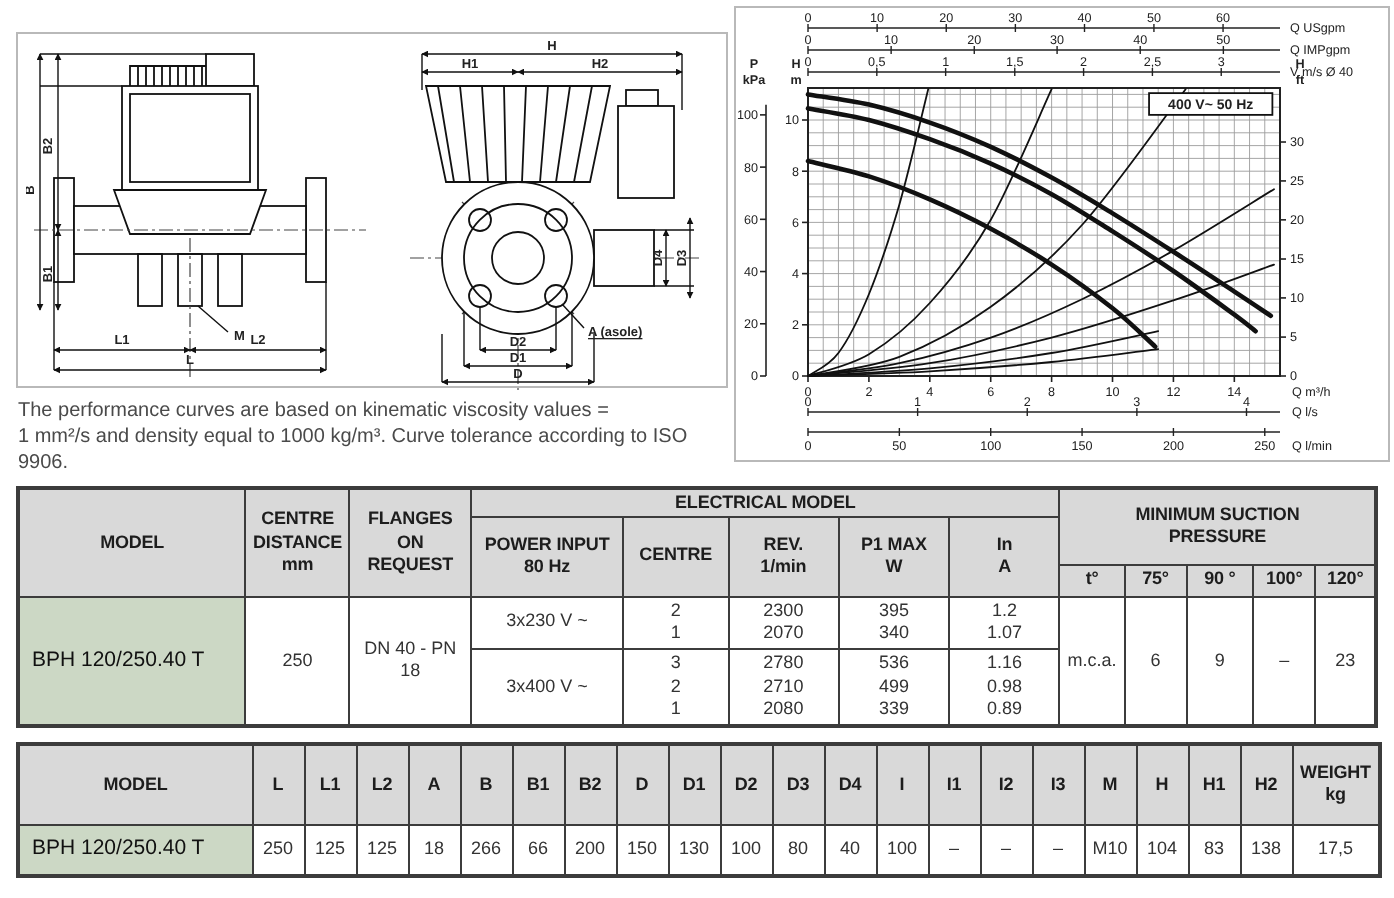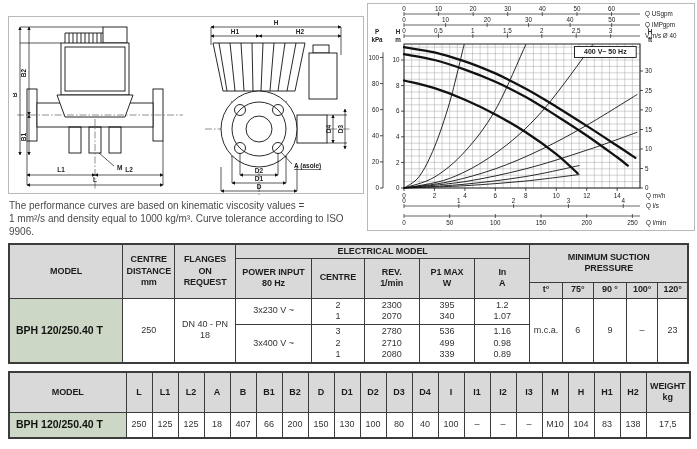--- a/index.html
+++ b/index.html
@@ -13,21 +13,21 @@
   #note{position:absolute;left:9px;top:199px;width:362px;font-size:10px;line-height:1.32;color:#4a4a4a;}
   svg text{font-family:"Liberation Sans",sans-serif;fill:#222;}
   .dimlbl{font-size:6.5px;font-weight:bold;}
   table{border-collapse:collapse;table-layout:fixed;position:absolute;left:8px;background:#fff;}
   #table1{top:243px;width:681px;}
   #table2{top:371px;width:681px;}
   th,td{border:1px solid #3c3c3c;text-align:center;vertical-align:middle;padding:0 2px;
         font-size:9px;line-height:1.25;white-space:pre-line;color:#333;}
   th{background:#d9d9d9;font-weight:bold;color:#1d1d1d;font-size:9px;letter-spacing:-0.1px;}
   table{border:2px solid #3c3c3c;}
-  .model-cell{background:#ccd8c5;font-weight:bold;text-align:left;padding-left:6px;font-size:10.5px;color:#111;margin-left:28px;}
+  .model-cell{background:#ccd8c5;font-weight:normal;text-align:left;padding-left:6px;font-size:10.5px;color:#111;margin-left:28px;}
 </style>
 </head>
 <body>
 
 <div id="drawings-panel" class="panel">
 
   <svg width="178" height="172" viewBox="0 0 178 172" style="position:absolute;left:4px;top:2px;">
     <defs>
       <marker id="ar1" viewBox="0 0 10 10" refX="9" refY="5" markerWidth="5" markerHeight="5" orient="auto-start-reverse">
         <path d="M0,0L10,5L0,10z" fill="#111"></path>
@@ -484,21 +484,21 @@
         <th>H2</th>
         <th>WEIGHT
 kg</th>
       </tr>
   <tr id="t2-body" style="height:26px">
     <td class="model-cell">BPH 120/250.40 T</td>
   <td>250</td>
         <td>125</td>
         <td>125</td>
         <td>18</td>
-        <td>407</td>
+        <td>266</td>
         <td>66</td>
         <td>200</td>
         <td>150</td>
         <td>130</td>
         <td>100</td>
         <td>80</td>
         <td>40</td>
         <td>100</td>
         <td>–</td>
         <td>–</td>

